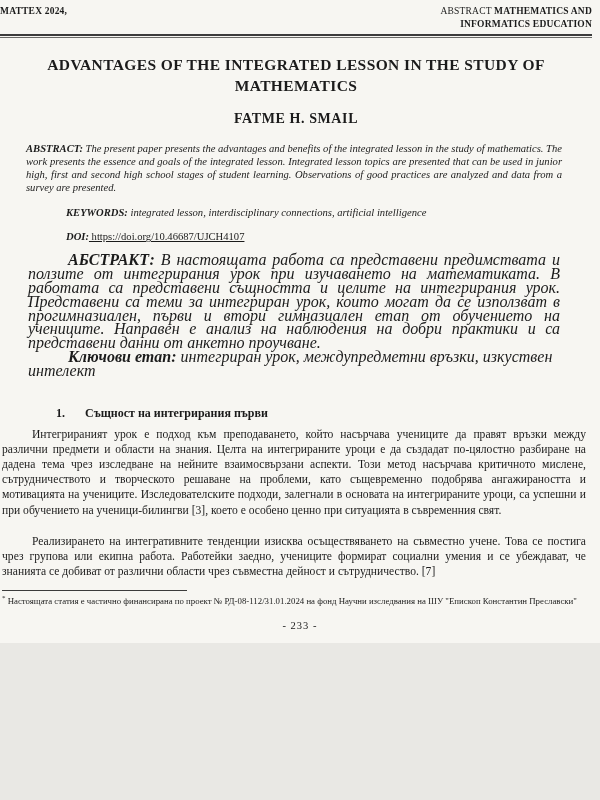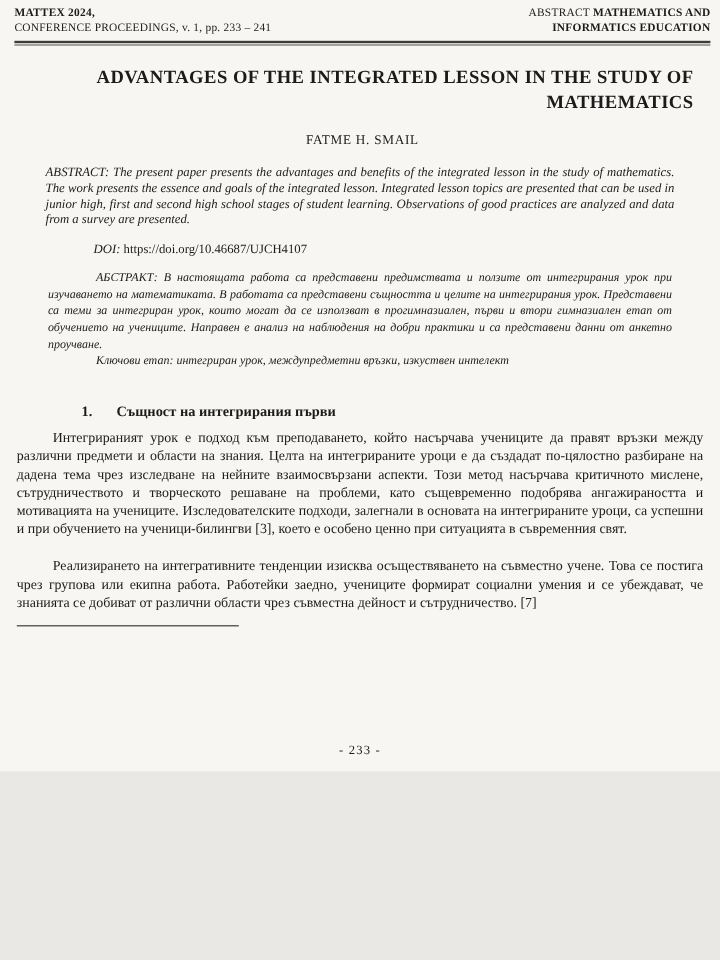--- a/index.html
+++ b/index.html
@@ -7,21 +7,21 @@
   body { font-family: "Liberation Serif", "DejaVu Serif", serif; }
 
   .page {
     position: relative;
     width: 600px;
     height: 643px;
     margin: 0 auto;
     background: #f7f6f2;
     color: #1b1b1b;
     overflow: hidden;
-    padding: 5px 8px 0 12px;
+    padding: 5px 8px 0 0;
   }
 
   
   .running-head {
     display: flex;
     justify-content: space-between;
     align-items: flex-start;
     font-size: 9.5px;
     line-height: 12.5px;
     letter-spacing: 0.2px;
@@ -33,78 +33,78 @@
   .rule-double {
     margin-top: 4px;
     border-top: 2.5px solid #3c3c3c;
     border-bottom: 1.5px solid #6a6a68;
     height: 4px;
   }
 
   
   .title-en {
     margin: 16px 14px 0 14px;
-    text-align: right;
+    text-align: center;
     font-size: 15.5px;
     line-height: 21px;
     font-weight: bold;
     letter-spacing: 0.4px;
   }
   .author-line {
     margin-top: 15px;
     text-align: center;
-    font-size: 11px;
-    font-weight: normal;
+    font-size: 14px;
+    font-weight: bold;
     letter-spacing: 0.6px;
   }
 
   .abstract-block {
     margin: 15px 30px 0 26px;
     font-size: 10.6px;
     line-height: 13.1px;
     font-style: italic;
     text-align: justify;
   }
-  .label-bi { font-weight: normal; font-style: italic; }
+  .label-bi { font-weight: bold; font-style: italic; }
 
   .kw-line {
     margin: 13px 30px 0 26px;
     font-size: 10.6px;
     font-style: italic;
     text-indent: 40px;
   }
   .doi-line {
     margin: 13px 30px 0 26px;
     font-size: 10.6px;
     text-indent: 40px;
     font-style: normal;
   }
   .doi-line .label-bi { font-style: italic; }
-  .doi-url { font-style: normal; }
+  .doi-url { font-style: normal; text-decoration: underline; }
 
   
   .title-bg {
     margin: 40px 30px 0 30px;
     text-align: center;
     font-size: 14.5px;
     line-height: 21px;
     font-weight: bold;
     letter-spacing: 0.3px;
   }
   .title-bg sup { font-size: 9px; }
   .author-bg {
     margin-top: 22px;
     text-align: center;
     font-size: 9.5px;
     font-weight: bold;
     letter-spacing: 0.6px;
   }
   .abstract-bg {
     margin: 11px 32px 0 28px;
-    font-size: 10px;
+    font-size: 16px;
     line-height: 13.8px;
     font-style: italic;
     text-align: justify;
   }
   .abstract-bg .first { text-indent: 40px; }
   .kw-bg { text-indent: 40px; text-align: left; }
 
   
   .section-heading {
     margin: 28px 0 6px 56px;
@@ -146,48 +146,49 @@
   }
 </style>
 </head>
 <body>
 
 <div class="page">
 
   <header class="running-head">
     <div class="head-left">
       <div class="bold">MATTEX 2024,</div>
-      <div>CONFERENCE PROCEEDINGS, v. 1, pp. 233 – 241</div>
     </div>
     <div class="head-right">
       <div><span>ABSTRACT </span><span class="bold">MATHEMATICS AND</span></div>
       <div class="bold">INFORMATICS EDUCATION</div>
     </div>
   </header>
 
   <div class="rule-double"></div>
 
   <h1 class="title-en">ADVANTAGES OF THE INTEGRATED LESSON IN THE STUDY OF MATHEMATICS</h1>
 
   <div class="author-line">FATME H. SMAIL</div>
 
   <p class="abstract-block first"><span class="label-bi">ABSTRACT:</span><span> The present paper presents the advantages and benefits of the integrated lesson in the study of mathematics. The work presents the essence and goals of the integrated lesson. Integrated lesson topics are presented that can be used in junior high, first and second high school stages of student learning. Observations of good practices are analyzed and data from a survey are presented.</span></p>
 
+  <p class="kw-line"><span class="label-bi">KEYWORDS:</span><span> integrated lesson, interdisciplinary connections, artificial intelligence</span></p>
 
   <p class="doi-line"><span class="label-bi">DOI:</span><span class="doi-url"> https://doi.org/10.46687/UJCH4107</span></p>
 
 
 
   <div class="abstract-bg">
     <p class="first"><span class="label-bi">АБСТРАКТ:</span><span> В настоящата работа са представени предимствата и ползите от интегрирания урок при изучаването на математиката. В работата са представени същността и целите на интегрирания урок. Представени са теми за интегриран урок, които могат да се използват в прогимназиален, първи и втори гимназиален етап от обучението на учениците. Направен е анализ на наблюдения на добри практики и са представени данни от анкетно проучване.</span></p>
     <p class="kw-bg"><span class="label-bi">Ключови етап:</span><span> интегриран урок, междупредметни връзки, изкуствен интелект</span></p>
   </div>
 
   <h2 class="section-heading"><span class="sec-num">1.</span><span>Същност на интегрирания първи</span></h2>
 
   <p class="body-para">Интегрираният урок е подход към преподаването, който насърчава учениците да правят връзки между различни предмети и области на знания. Целта на интегрираните уроци е да създадат по-цялостно разбиране на дадена тема чрез изследване на нейните взаимосвързани аспекти. Този метод насърчава критичното мислене, сътрудничеството и творческото решаване на проблеми, като същевременно подобрява ангажираността и мотивацията на учениците. Изследователските подходи, залегнали в основата на интегрираните уроци, са успешни и при обучението на ученици-билингви [3], което е особено ценно при ситуацията в съвременния свят.</p>
   <p class="body-para">Реализирането на интегративните тенденции изисква осъществяването на съвместно учене. Това се постига чрез групова или екипна работа. Работейки заедно, учениците формират социални умения и се убеждават, че знанията се добиват от различни области чрез съвместна дейност и сътрудничество. [7]</p>
 
   <div class="footnote-rule"></div>
+  <p class="footnote"><sup>*</sup><span> Настоящата статия е частично финансирана по проект № РД-08-112/31.01.2024 на фонд Научни изследвания на ШУ "Епископ Константин Преславски"</span></p>
 
   <div class="page-number">- 233 -</div>
 
 </div>
 
 </body></html>

